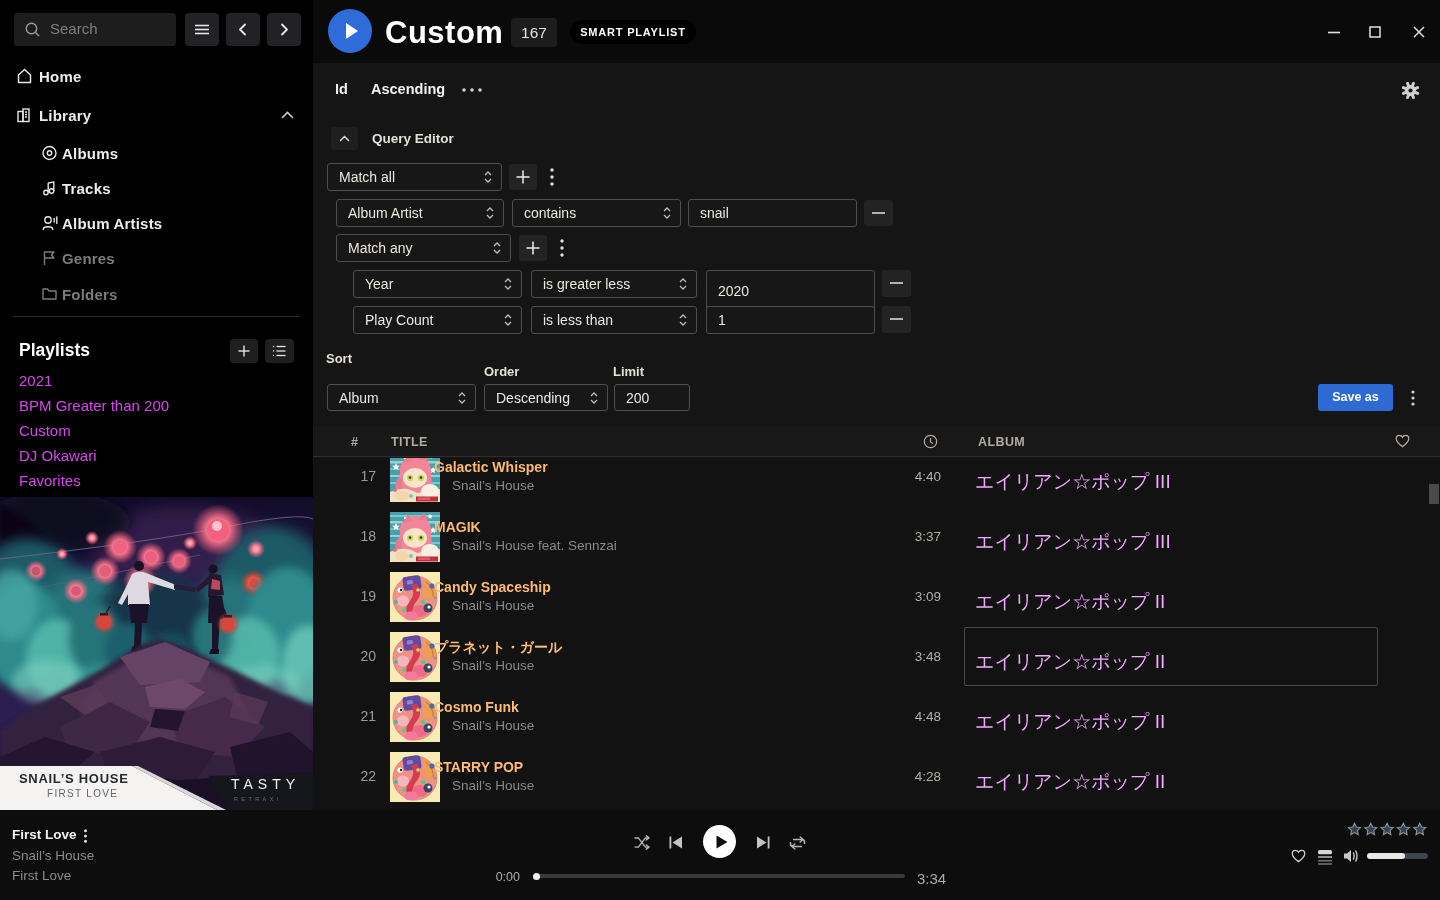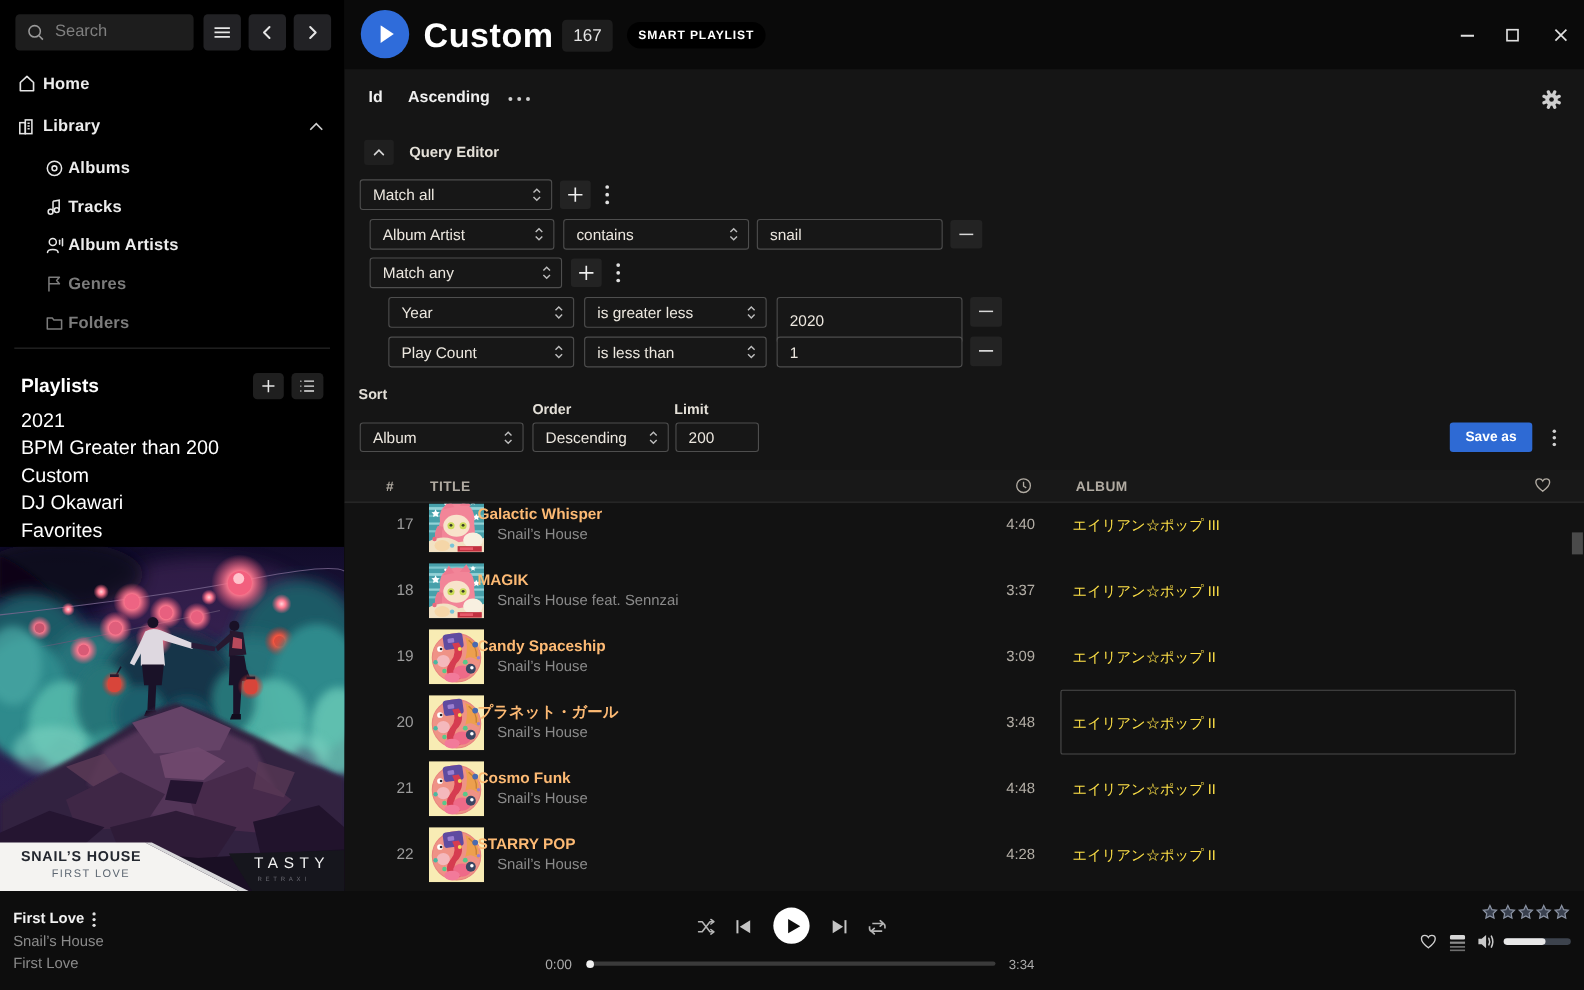--- a/index.html
+++ b/index.html
@@ -9,21 +9,21 @@
   #app { position:relative; width:1440px; height:900px; }
 
   
   #sidebar { position:absolute; left:0; top:0; width:313px; height:810px; background:#000; z-index:3; }
   .sbtn { position:absolute; background:#222225; border-radius:4px; }
   .navitem { position:absolute; left:0; width:313px; height:34px; color:#ececec;
     font-size:15px; font-weight:700; letter-spacing:.2px; }
   .navitem .txt { position:absolute; top:50%; transform:translateY(-50%); }
   .navitem svg { position:absolute; top:50%; transform:translateY(-50%); }
   .dim { color:#7c7c7c; }
-  .plitem { position:absolute; left:19px; color:#ffffff; font-size:18px; font-weight:400; }
+  .plitem { position:absolute; left:19px; color:#d946ef; font-size:15px; font-weight:400; }
 
   
   #mainhead { position:absolute; left:313px; top:0; width:1127px; height:63px; background:#0a0a0a; }
   #mainbody { position:absolute; left:313px; top:63px; width:1127px; height:747px; background:#151515; }
   .sel { position:absolute; background:#171717; border:1px solid #4e4e4e; border-radius:3px;
     color:#ece7df; font-size:14px; }
   .sel .lbl { position:absolute; left:11px; top:50%; transform:translateY(-50%); white-space:nowrap; }
   .sel svg.ud { position:absolute; right:8px; top:50%; transform:translateY(-50%); }
   .inp { position:absolute; background:#171717; border:1px solid #4e4e4e; border-radius:3px;
     color:#ece7df; font-size:14px; }
@@ -32,21 +32,21 @@
   .qlabel { position:absolute; color:#e4e0d8; font-size:13px; font-weight:600; }
 
   
   .hcell { position:absolute; color:#b1aba2; font-size:12.5px; font-weight:700; letter-spacing:.4px; }
   .row { position:absolute; left:0; width:1127px; height:60px; }
   .rnum { position:absolute; left:27px; width:36px; text-align:right; color:#9b9b9b; font-size:14px; top:21px; }
   .rthumb { position:absolute; left:77px; top:5px; width:50px; height:50px; overflow:hidden; }
   .rtitle { position:absolute; left:121px; top:12px; color:#fdba74; font-size:14px; font-weight:700; }
   .rsub { position:absolute; left:139px; top:31px; color:#8a8a8a; font-size:13.5px; }
   .rtime { position:absolute; left:546px; width:82px; text-align:right; top:22px; color:#b3aea6; font-size:13.5px; }
-  .ralbum { position:absolute; left:662px; top:22px; color:#fde047; font-size:13px; }
+  .ralbum { position:absolute; left:662px; top:22px; color:#f0abfc; font-size:19px; }
 
   
   #player { position:absolute; left:0; top:810px; width:1440px; height:90px; background:#0d0d0d; z-index:4; }
 </style>
 </head>
 <body>
 <div id="app">
   <div id="mainhead">
     <div class="abs" style="left:15px;top:9px;width:44px;height:44px;border-radius:50%;background:#2f6cda;">
       <svg class="abs" style="left:17px;top:14px;" width="14" height="16" viewBox="0 0 14 16">
@@ -644,21 +644,21 @@
     <svg class="abs" style="left:789px;top:26px;" width="17" height="14" viewBox="0 0 17 14" fill="none" stroke="#b5b5b5" stroke-width="1.5" stroke-linejoin="round">
         <path d="M4 3.5 L13 3.5 Q15.5 3.5 15.5 6 L15.5 8"></path>
         <path d="M13 10.5 L4 10.5 Q1.5 10.5 1.5 8 L1.5 6"></path>
         <path d="M11.2 1 L14 3.5 L11.2 6" stroke-linecap="round"></path>
         <path d="M5.8 8 L3 10.5 L5.8 13" stroke-linecap="round"></path>
       </svg>
 
     <span class="abs" style="left:470px;top:60px;width:50px;text-align:right;color:#ababab;font-size:12.5px;">0:00</span>
     <div class="abs" style="left:534px;top:64px;width:371px;height:4px;background:#3a3a3a;border-radius:2px;"></div>
     <div class="abs" style="left:533px;top:62.5px;width:7px;height:7px;border-radius:50%;background:#f0f0f0;"></div>
-    <span class="abs" style="left:917px;top:60px;color:#ababab;font-size:12px;">3:34</span>
+    <span class="abs" style="left:917px;top:60px;color:#ababab;font-size:15px;">3:34</span>
 
     <svg class="abs" style="left:1345.5px;top:10.5px;" width="82" height="17" viewBox="0 0 82 17">
       <g fill="#39404e" stroke="#8b93a3" stroke-width="1.1">
           <path transform="translate(8.5,8.5)" d="M0.00,-6.30 L1.82,-2.51 L5.99,-1.95 L2.95,0.96 L3.70,5.10 L0.00,3.10 L-3.70,5.10 L-2.95,0.96 L-5.99,-1.95 L-1.82,-2.51 Z"></path>
           <path transform="translate(24.8,8.5)" d="M0.00,-6.30 L1.82,-2.51 L5.99,-1.95 L2.95,0.96 L3.70,5.10 L0.00,3.10 L-3.70,5.10 L-2.95,0.96 L-5.99,-1.95 L-1.82,-2.51 Z"></path>
           <path transform="translate(41.1,8.5)" d="M0.00,-6.30 L1.82,-2.51 L5.99,-1.95 L2.95,0.96 L3.70,5.10 L0.00,3.10 L-3.70,5.10 L-2.95,0.96 L-5.99,-1.95 L-1.82,-2.51 Z"></path>
           <path transform="translate(57.4,8.5)" d="M0.00,-6.30 L1.82,-2.51 L5.99,-1.95 L2.95,0.96 L3.70,5.10 L0.00,3.10 L-3.70,5.10 L-2.95,0.96 L-5.99,-1.95 L-1.82,-2.51 Z"></path>
           <path transform="translate(73.7,8.5)" d="M0.00,-6.30 L1.82,-2.51 L5.99,-1.95 L2.95,0.96 L3.70,5.10 L0.00,3.10 L-3.70,5.10 L-2.95,0.96 L-5.99,-1.95 L-1.82,-2.51 Z"></path>
         </g>
     </svg>

